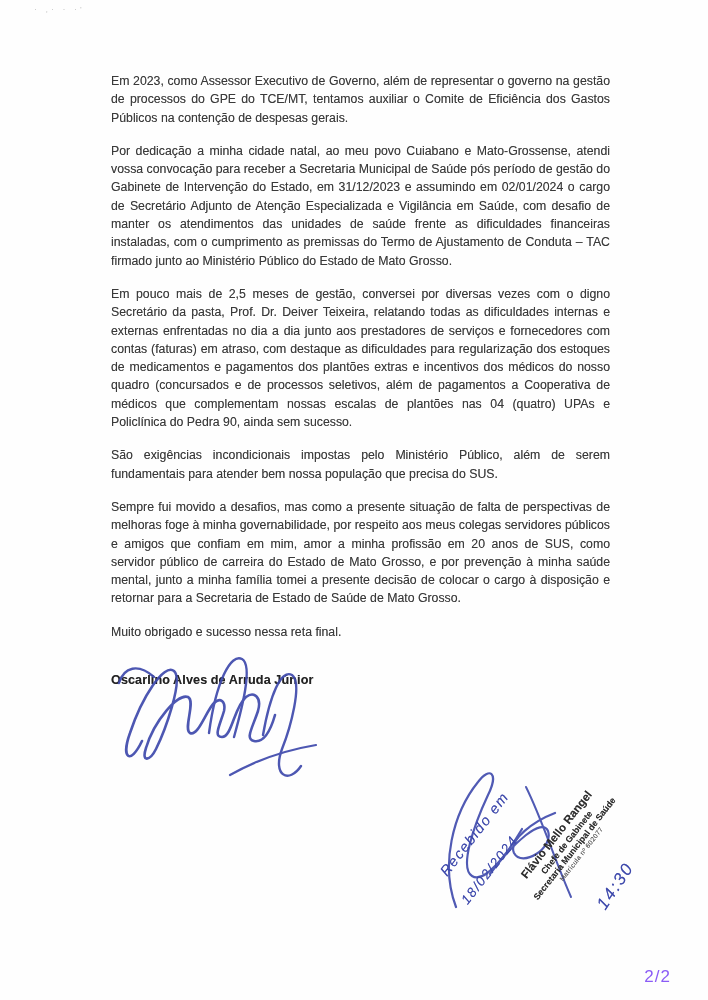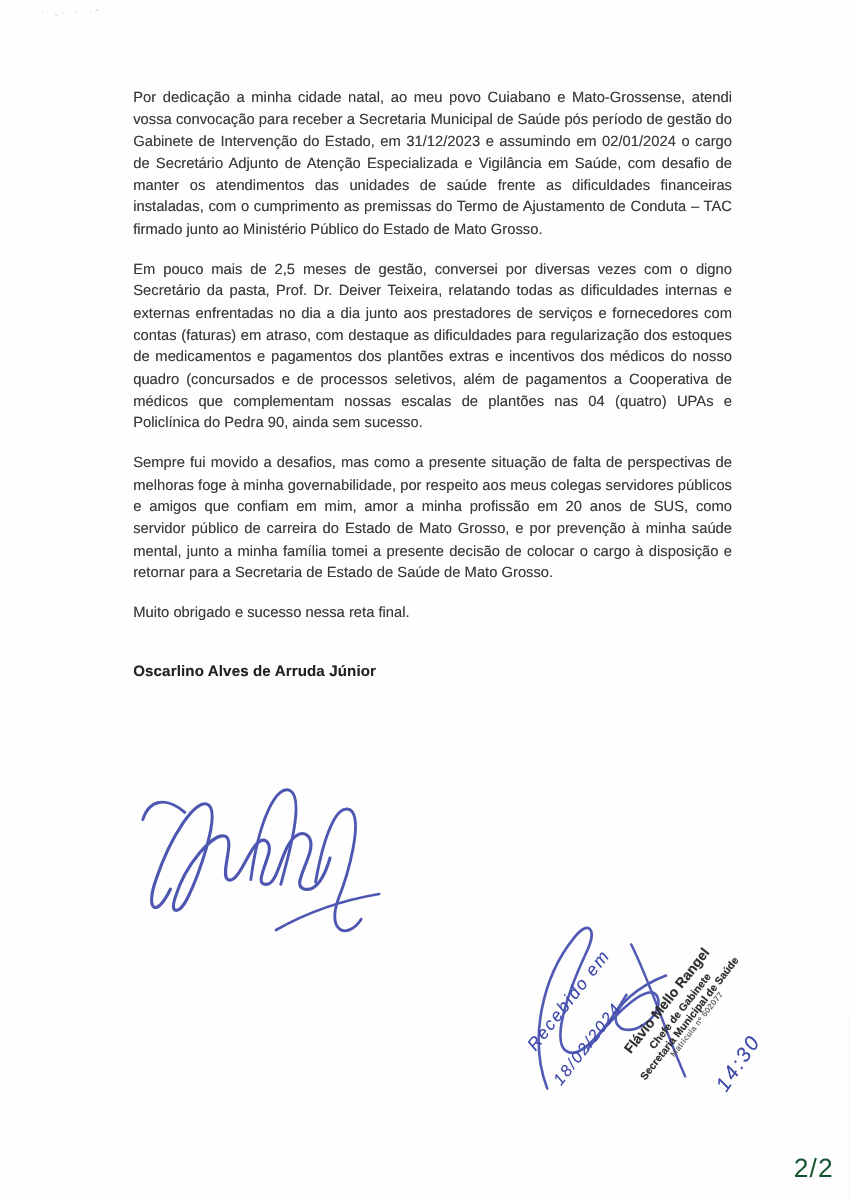--- a/index.html
+++ b/index.html
@@ -61,34 +61,36 @@
     color:#2e2e2e;
     text-shadow:0 0 .6px rgba(46,46,46,.55);
     line-height:1.18;
   }
   .stamp .s-name{font-weight:bold;font-size:11.5px;}
   .stamp .s-title{font-size:8.8px;font-weight:bold;}
   .stamp .s-org{font-size:8.8px;font-weight:bold;}
   .stamp .s-reg{font-size:6.6px;color:#5a5a5a;letter-spacing:.4px;}
   
   .page-number{
-    position:absolute;right:13px;bottom:13px;
-    color:#14532d;font-size:22px;letter-spacing:1px;
+    position:absolute;right:37px;bottom:13px;
+    color:#8b5cf6;font-size:17px;letter-spacing:1px;
   }
 </style>
 </head>
 <body>
 
 <div class="page">
 
   <div class="scan-artifact">· ,· · ·'</div>
 
   <div class="letter">
+    <p>Em 2023, como Assessor Executivo de Governo, além de representar o governo na gestão de processos do GPE do TCE/MT, tentamos auxiliar o Comite de Eficiência dos Gastos Públicos na contenção de despesas gerais.</p>
     <p>Por dedicação a minha cidade natal, ao meu povo Cuiabano e Mato-Grossense, atendi vossa convocação para receber a Secretaria Municipal de Saúde pós período de gestão do Gabinete de Intervenção do Estado, em 31/12/2023 e assumindo em 02/01/2024 o cargo de Secretário Adjunto de Atenção Especializada e Vigilância em Saúde, com desafio de manter os atendimentos das unidades de saúde frente as dificuldades financeiras instaladas, com o cumprimento as premissas do Termo de Ajustamento de Conduta – TAC firmado junto ao Ministério Público do Estado de Mato Grosso.</p>
     <p>Em pouco mais de 2,5 meses de gestão, conversei por diversas vezes com o digno Secretário da pasta, Prof. Dr. Deiver Teixeira, relatando todas as dificuldades internas e externas enfrentadas no dia a dia junto aos prestadores de serviços e fornecedores com contas (faturas) em atraso, com destaque as dificuldades para regularização dos estoques de medicamentos e pagamentos dos plantões extras e incentivos dos médicos do nosso quadro (concursados e de processos seletivos, além de pagamentos a Cooperativa de médicos que complementam nossas escalas de plantões nas 04 (quatro) UPAs e Policlínica do Pedra 90, ainda sem sucesso.</p>
+    <p>São exigências incondicionais impostas pelo Ministério Público, além de serem fundamentais para atender bem nossa população que precisa do SUS.</p>
     <p>Sempre fui movido a desafios, mas como a presente situação de falta de perspectivas de melhoras foge à minha governabilidade, por respeito aos meus colegas servidores públicos e amigos que confiam em mim, amor a minha profissão em 20 anos de SUS, como servidor público de carreira do Estado de Mato Grosso, e por prevenção à minha saúde mental, junto a minha família tomei a presente decisão de colocar o cargo à disposição e retornar para a Secretaria de Estado de Saúde de Mato Grosso.</p>
     <p>Muito obrigado e sucesso nessa reta final.</p>
     <div class="signatory">Oscarlino Alves de Arruda Júnior</div>
   </div>
 
   <svg class="sig-main" width="212" height="142" viewBox="0 0 212 142">
     <path class="ink" stroke-width="2.4" d="M42,32 C26,18 12,22 7,38"></path>
     <path class="ink" stroke-width="2.6" d="M30,96 C18,121 9,113 18,88 C30,52 52,18 62,26 C72,35 52,88 44,104 C38,116 29,118 34,103 C42,76 66,48 76,52 C84,56 71,84 78,88 C86,92 94,66 102,58 C108,52 114,56 112,66 C108,80 101,92 110,92 C120,92 122,62 134,52 C142,46 150,52 146,66 C140,84 133,94 142,96 C152,98 159,84 163,70"></path>
     <path class="ink" stroke-width="2.4" d="M97,88 C104,36 119,8 130,14 C142,21 128,70 122,92"></path>
     <path class="ink" stroke-width="2.4" d="M151,90 C158,50 169,24 180,30 C191,38 178,84 170,104 C160,131 177,139 189,121"></path>

